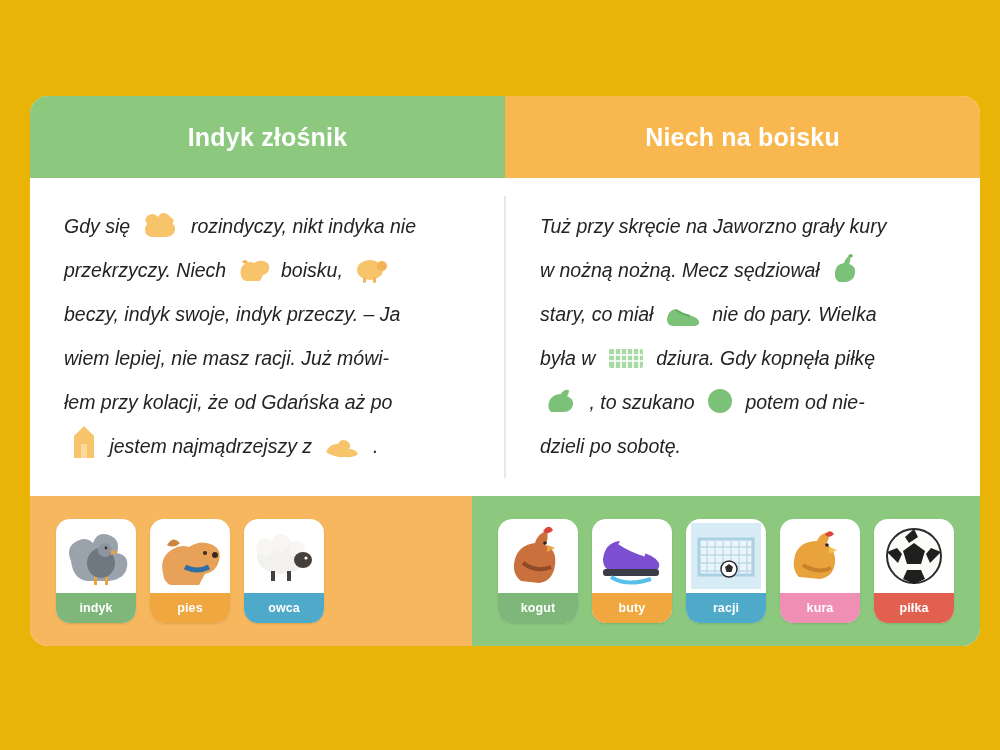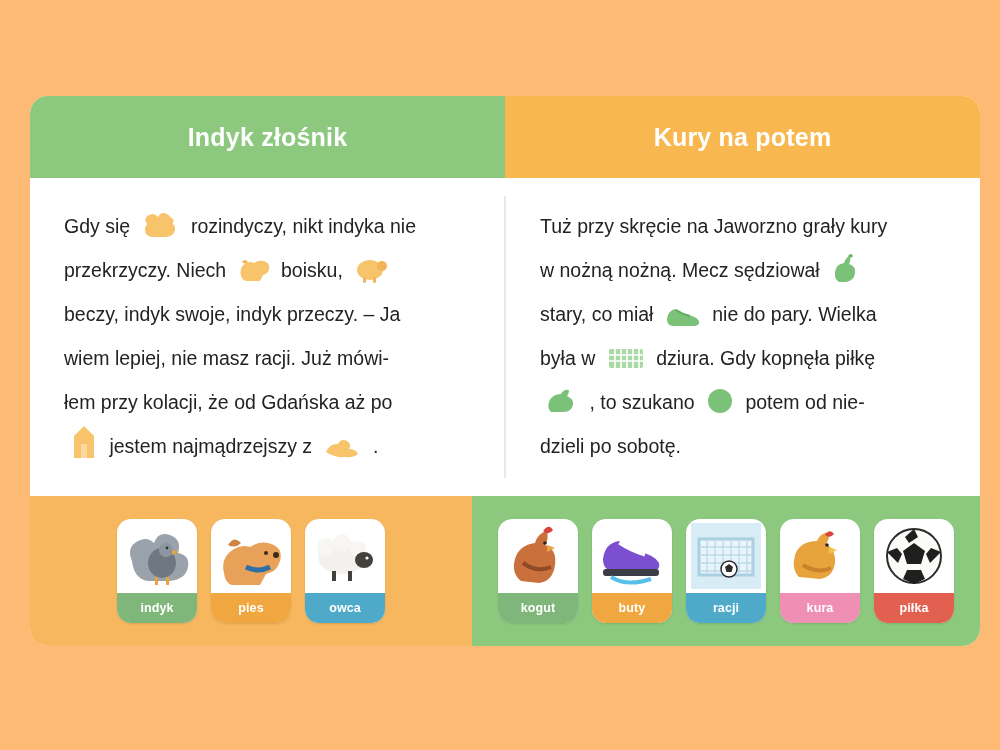--- a/index.html
+++ b/index.html
@@ -8,21 +8,21 @@
     width: 1000px;
     height: 750px;
     background: #ffffff;
     font-family: "Liberation Sans", sans-serif;
   }
 
   .page {
     position: relative;
     width: 1000px;
     height: 750px;
-    background: #fdba74;
+    background: #eab308;
     overflow: hidden;
   }
 
   .card {
     position: absolute;
     left: 30px;
     top: 96px;
     width: 950px;
     height: 550px;
     border-radius: 18px;
@@ -54,20 +54,21 @@
   
   .body-row {
     display: flex;
     flex: 1 1 auto;
     background: #ffffff;
   }
   .body-col {
     flex: 1 1 50%;
     padding: 26px 34px 26px 34px;
     box-sizing: border-box;
+    font-style: italic;
   }
   .divider {
     width: 2px;
     background: #e8e8e8;
     margin: 18px 0;
     flex: 0 0 2px;
   }
 
   .rebus {
     font-family: "Liberation Sans", sans-serif;
@@ -89,21 +90,21 @@
   
   .footer-row {
     display: flex;
     height: 150px;
     flex: 0 0 150px;
   }
   .footer-cell {
     flex: 1 1 50%;
     display: flex;
     align-items: center;
-    justify-content: center;
+    justify-content: flex-start;
     gap: 14px;
     box-sizing: border-box;
     padding: 0 26px;
   }
   .footer-left { background: #f6b75e; }
   .footer-right { background: #8cc97f; }
 
   .chip {
     width: 80px;
     height: 104px;
@@ -146,21 +147,21 @@
 <body>
 
 <div class="page">
   <div class="card">
 
     <div class="header-row">
       <div class="header-cell header-left">
         <span>Indyk złośnik</span>
       </div>
       <div class="header-cell header-right">
-        <span>Kury na potem</span>
+        <span>Niech na boisku</span>
       </div>
     </div>
 
     <div class="body-row">
 
       <div class="body-col">
         <div class="rebus">
           <span class="w">Gdy się</span>
           <span class="inline-pic">
             <svg width="40" height="30" viewBox="0 0 40 30" aria-hidden="true">

